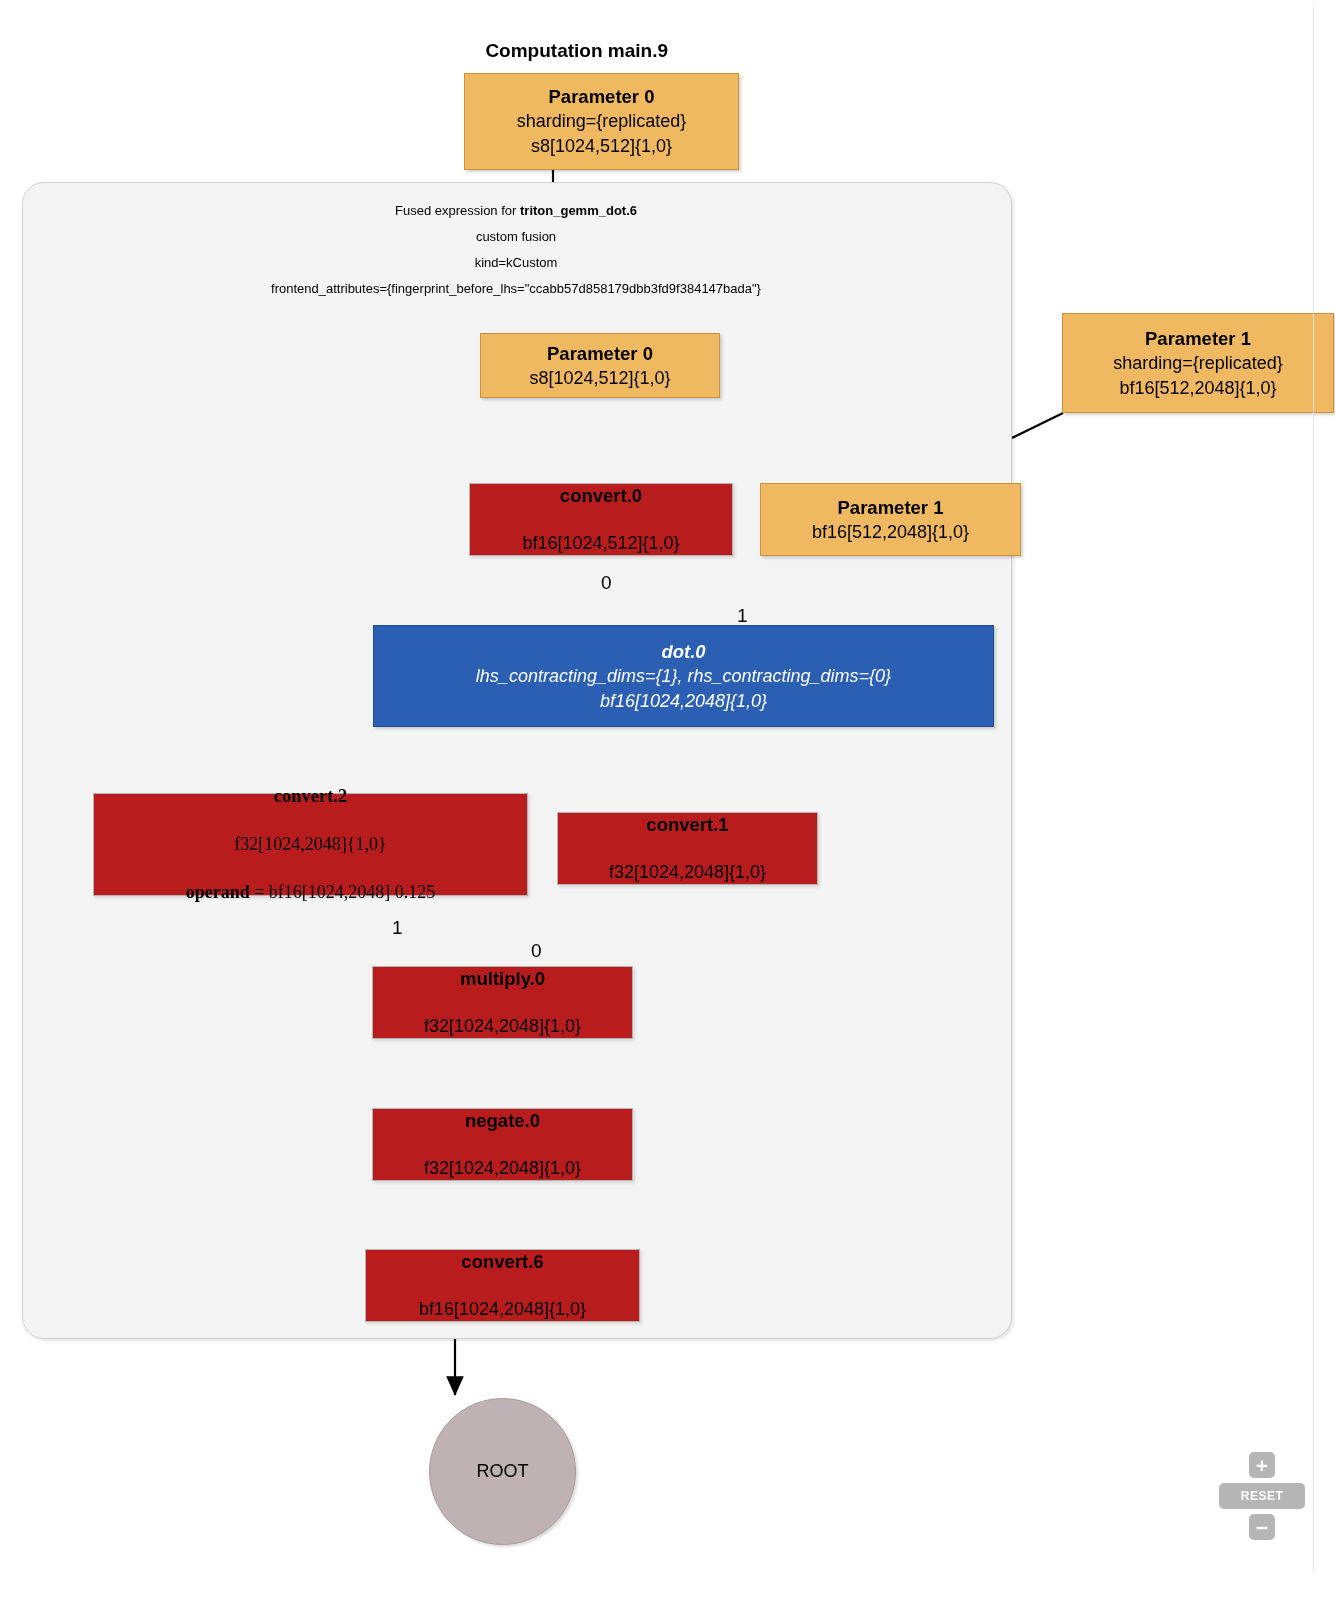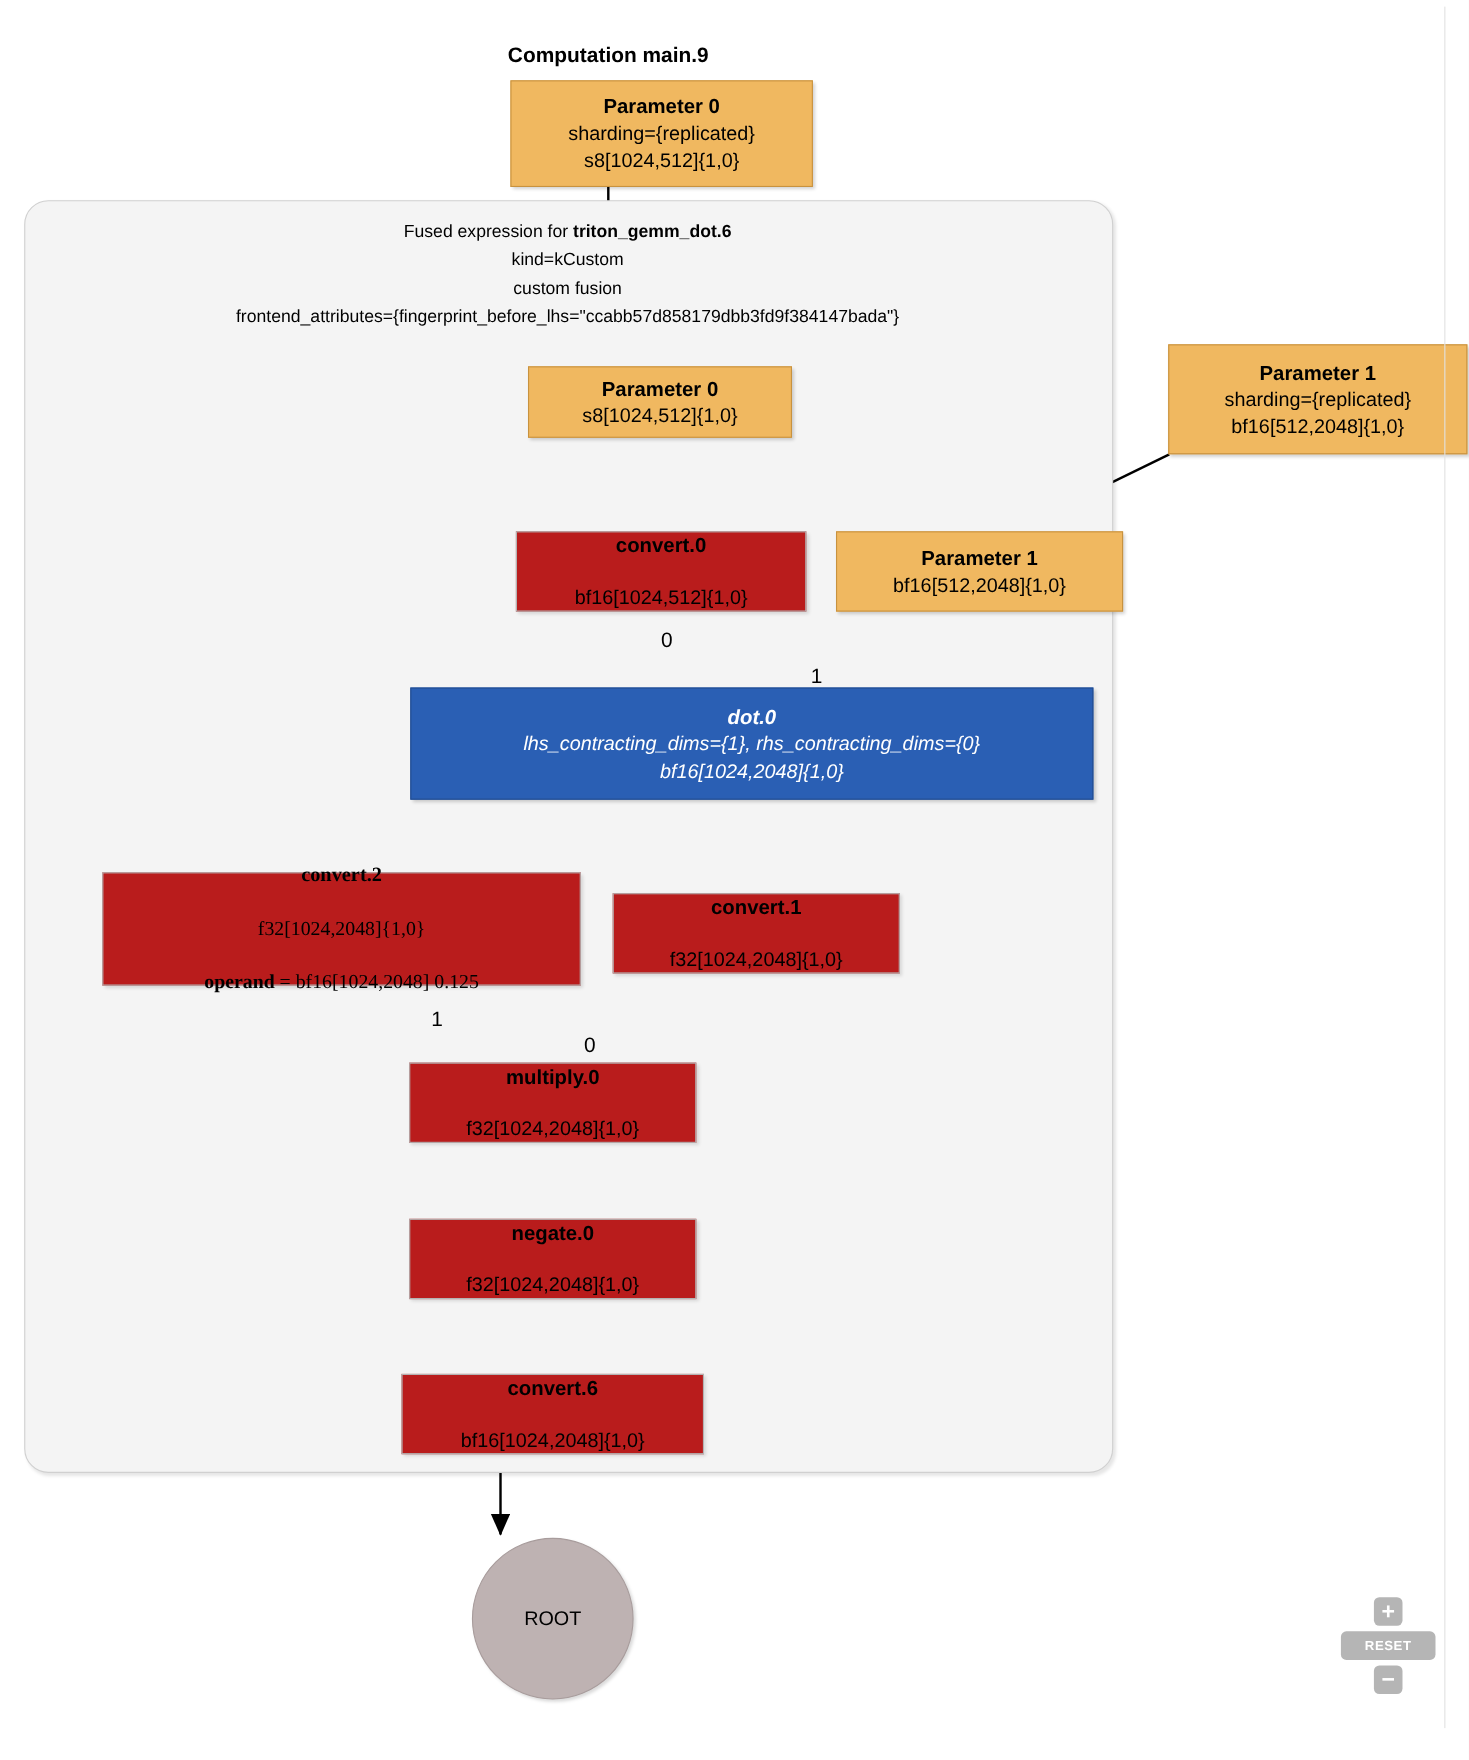--- a/index.html
+++ b/index.html
@@ -26,35 +26,35 @@
     left: 0; top: 0;
     width: 1335px;
     height: 1600px;
     pointer-events: none;
   }
   
   .graph-title {
     position: absolute;
     font-size: 19px;
     font-weight: bold;
-    text-align: center;
+    text-align: right;
     white-space: nowrap;
   }
   
   .cluster {
     position: absolute;
     background: #f4f4f4;
     border: 1.5px solid #d0d0d0;
     border-radius: 22px;
     box-shadow: 2px 2px 3px rgba(0,0,0,0.10);
   }
   .cluster-label {
     position: absolute;
     text-align: center;
-    font-size: 16px;
+    font-size: 13px;
     line-height: 26px;
     white-space: nowrap;
   }
   .cluster-label .lbl-bold { font-weight: bold; }
   
   .node {
     position: absolute;
     box-sizing: border-box;
     text-align: center;
     font-size: 18px;
@@ -187,22 +187,22 @@
   <div class="node param" style="left:416px; top:73px; width:275px; height:97px;">
     <div class="title">Parameter 0</div>
     <div class="sub">sharding={replicated}</div>
     <div class="sub">s8[1024,512]{1,0}</div>
   </div>
 
   <div class="cluster" style="left:22px; top:182px; width:988px; height:1155px;"></div>
 
   <div class="cluster-label" style="left:22px; top:198px; width:988px;">
     <div><span>Fused expression for </span><span class="lbl-bold">triton_gemm_dot.6</span></div>
+    <div>custom fusion</div>
     <div>kind=kCustom</div>
-    <div>custom fusion</div>
     <div>frontend_attributes={fingerprint_before_lhs="ccabb57d858179dbb3fd9f384147bada"}</div>
   </div>
 
   <div class="node param" style="left:432px; top:333px; width:240px; height:65px;">
     <div class="title">Parameter 0</div>
     <div class="sub">s8[1024,512]{1,0}</div>
   </div>
 
   <div class="node param" style="left:1014px; top:313px; width:272px; height:100px;">
     <div class="title">Parameter 1</div>

